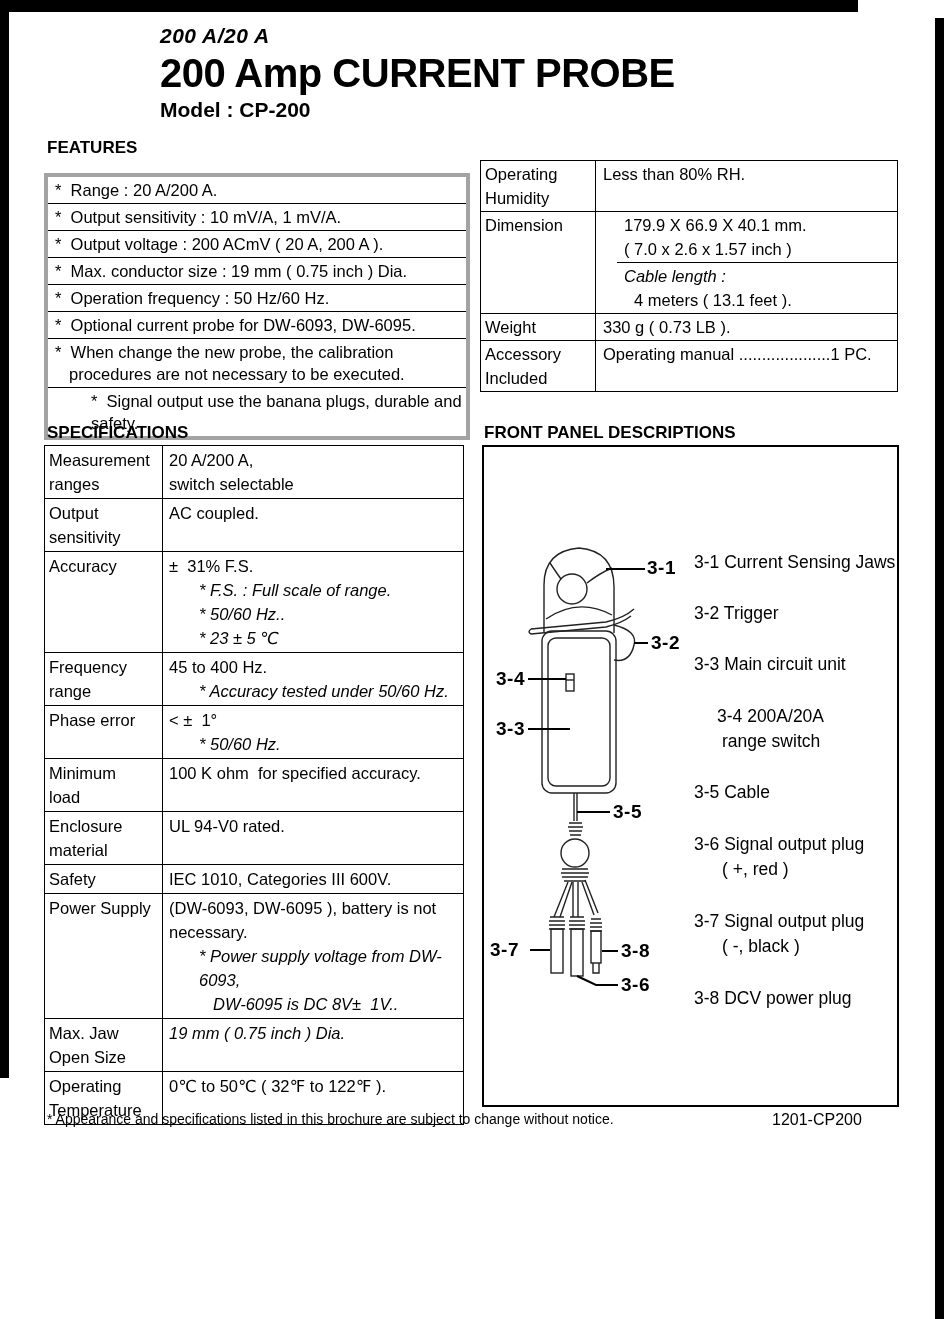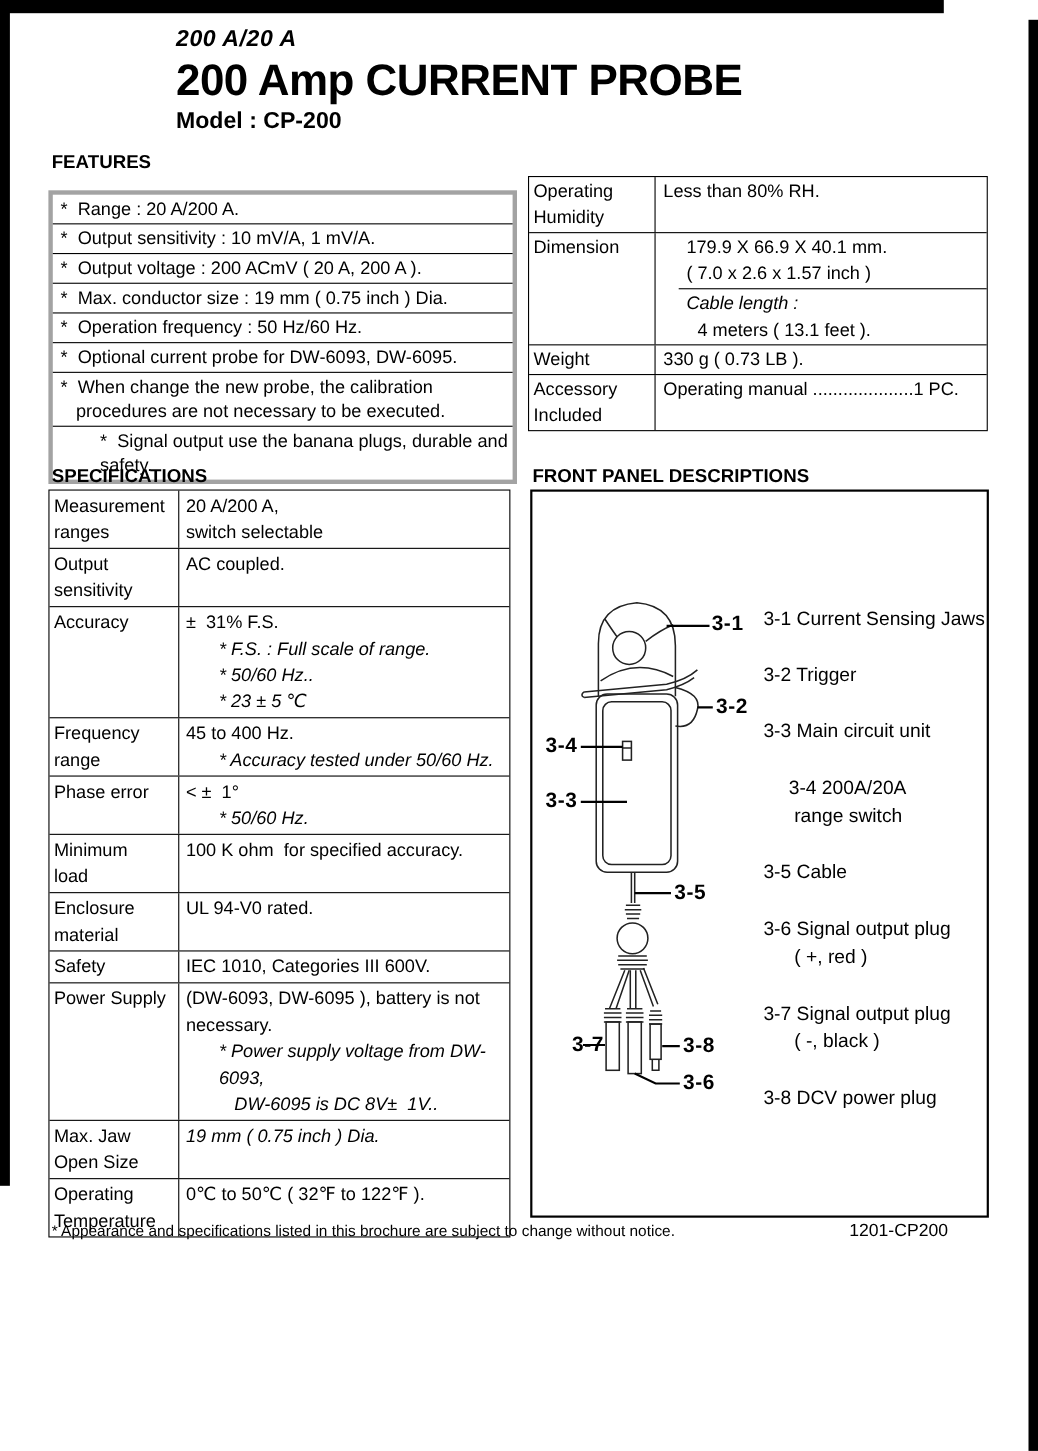--- a/index.html
+++ b/index.html
@@ -322,21 +322,21 @@
       <line x1="118" y1="504" x2="134" y2="504"></line>
       <path d="M93,529 L112,538 L134,538"></path>
     </g>
   </svg>
 
   <div class="callout" style="left:163px;top:110px;" data-bind="front_panel.callouts.c31">3-1</div>
   <div class="callout" style="left:167px;top:185px;" data-bind="front_panel.callouts.c32">3-2</div>
   <div class="callout" style="left:12px;top:221px;" data-bind="front_panel.callouts.c34">3-4</div>
   <div class="callout" style="left:12px;top:271px;" data-bind="front_panel.callouts.c33">3-3</div>
   <div class="callout" style="left:129px;top:354px;" data-bind="front_panel.callouts.c35">3-5</div>
-  <div class="callout" style="left:36px;top:492px;" data-bind="front_panel.callouts.c37">3-7</div>
+  <div class="callout" style="left:6px;top:492px;" data-bind="front_panel.callouts.c37">3-7</div>
   <div class="callout" style="left:137px;top:493px;" data-bind="front_panel.callouts.c38">3-8</div>
   <div class="callout" style="left:137px;top:527px;" data-bind="front_panel.callouts.c36">3-6</div>
 
   <div class="desc" style="left:210px;top:105px;" data-bind="front_panel.descriptions.0.l1">3-1 Current Sensing Jaws</div>
   <div class="desc" style="left:210px;top:156px;" data-bind="front_panel.descriptions.1.l1">3-2 Trigger</div>
   <div class="desc" style="left:210px;top:207px;" data-bind="front_panel.descriptions.2.l1">3-3 Main circuit unit</div>
   <div class="desc" style="left:208px;top:259px;margin-left:25px;" data-bind="front_panel.descriptions.3.l1">3-4 200A/20A</div>
   <div class="desc" style="left:238px;top:284px;" data-bind="front_panel.descriptions.3.l2">range switch</div>
   <div class="desc" style="left:210px;top:335px;" data-bind="front_panel.descriptions.4.l1">3-5 Cable</div>
   <div class="desc" style="left:210px;top:387px;" data-bind="front_panel.descriptions.5.l1">3-6 Signal output plug</div>

